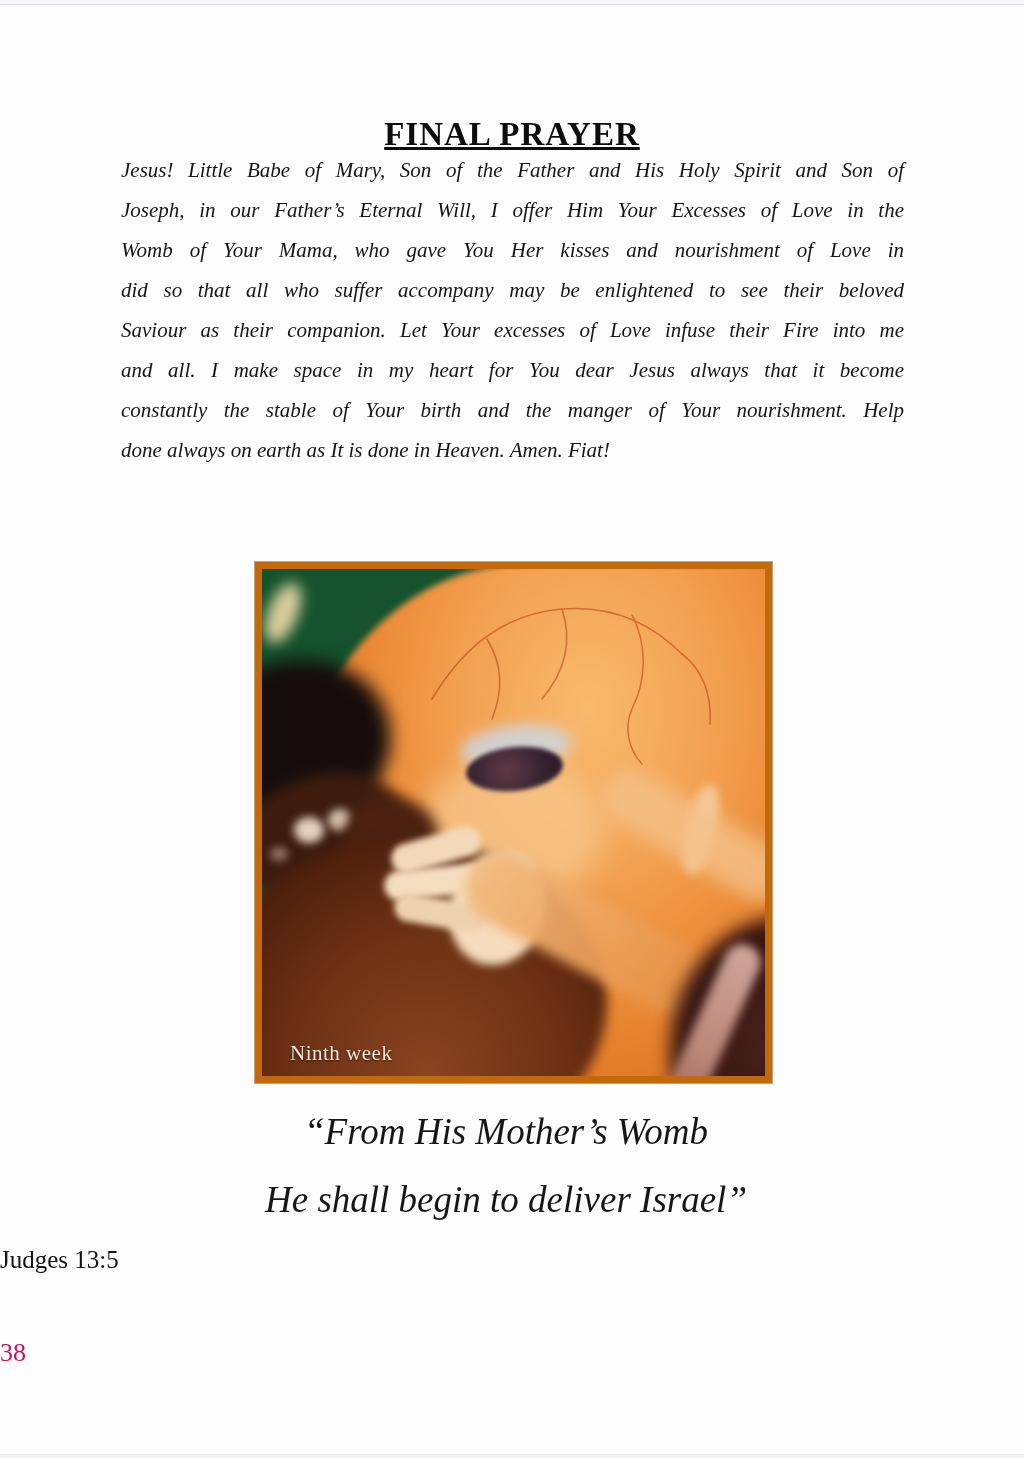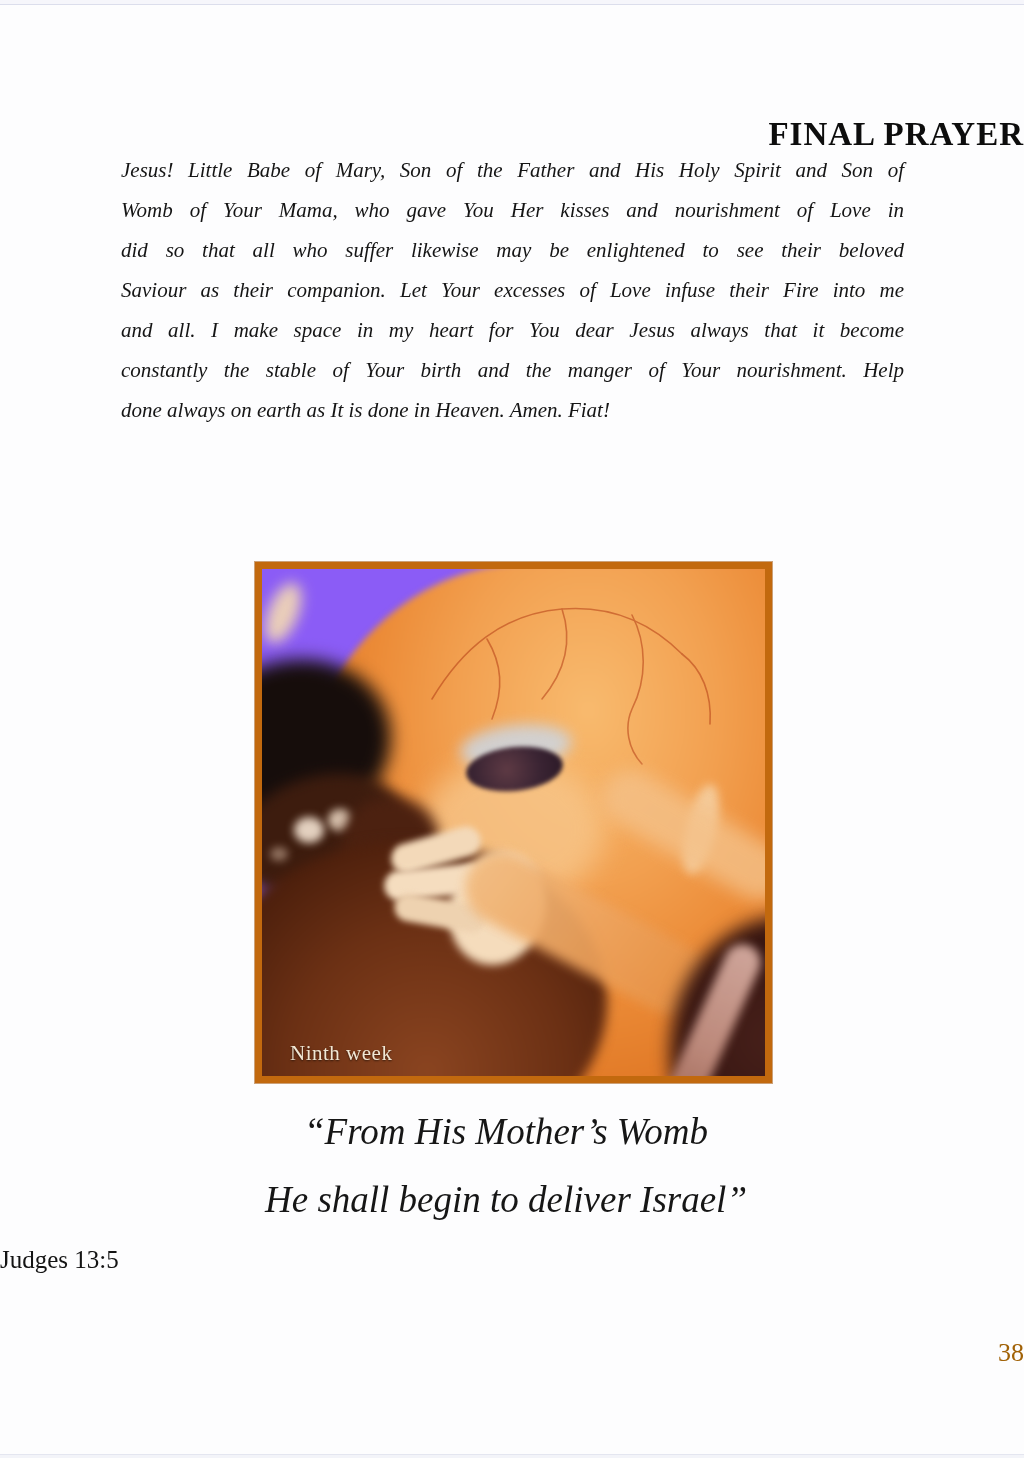--- a/index.html
+++ b/index.html
@@ -14,23 +14,24 @@
   .edge-strip-top{
     position:absolute;left:0;top:0;width:1024px;height:4px;
     background:#f6f6fb;border-bottom:1px solid #dcdeec;
   }
   .edge-strip-bottom{
     position:absolute;left:0;bottom:0;width:1024px;height:3px;
     background:#f3f4f9;border-top:1px solid #e4e6f0;
   }
   .page-title{
     position:absolute;top:94px;left:0;width:1024px;
-    text-align:right;
+    text-align:center;
     font-size:33px;font-weight:bold;letter-spacing:1px;
     color:#0d0d0d;
+    text-decoration:underline;
   }
   .prayer{
     position:absolute;top:150px;left:121px;width:783px;
   }
   .prayer-line{
     font-style:italic;
     font-size:21px;
     height:40px;line-height:40px;
     white-space:nowrap;
     text-align:justify;
@@ -39,21 +40,21 @@
   }
   .prayer-line.last{
     text-align-last:left;
   }
   
   .figure-frame{
     position:absolute;left:255px;top:562px;width:517px;height:521px;
     box-sizing:border-box;
     border:7px solid #c2690e;
     box-shadow:0 0 0 1px rgba(164,86,10,.55);
-    background:#8b5cf6;
+    background:#14532d;
     overflow:hidden;
   }
   .figure-frame *{position:absolute;}
   .skin-main{
     left:38px;top:-6px;width:480px;height:525px;
     border-radius:230px 0 0 180px / 250px 0 0 210px;
     background:radial-gradient(ellipse at 60% 28%, #f8ba6e 0%, #f2a050 32%, #ec8c38 52%, #e07724 74%, #ce6420 92%, #bf5a1e 100%);
     filter:blur(3px);
   }
   .dome-highlight{
@@ -154,35 +155,36 @@
     position:absolute;left:0;width:1012px;text-align:center;
     font-style:italic;font-size:37px;color:#161616;
   }
   .quote-line-1{top:1110px;}
   .quote-line-2{top:1178px;}
   .quote-ref{
     position:absolute;left:0;top:1246px;width:1024px;
     font-size:25px;color:#141414;
   }
   .page-number{
-    position:absolute;left:0;top:1338px;width:1024px;text-align:right;
-    font-size:26px;color:#a16207;
+    position:absolute;left:0;top:1338px;width:1024px;text-align:left;
+    font-size:26px;color:#be185d;
   }
 </style>
 </head>
 <body>
 
 <div class="edge-strip-top"></div>
 
 <h1 class="page-title">FINAL PRAYER</h1>
 
 <div class="prayer">
   <div class="prayer-line">Jesus! Little Babe of Mary, Son of the Father and His Holy Spirit and Son of</div>
+  <div class="prayer-line">Joseph, in our Father’s Eternal Will, I offer Him Your Excesses of Love in the</div>
   <div class="prayer-line">Womb of Your Mama, who gave You Her kisses and nourishment of Love in</div>
-  <div class="prayer-line">did so that all who suffer likewise may be enlightened to see their beloved</div>
+  <div class="prayer-line">did so that all who suffer accompany may be enlightened to see their beloved</div>
   <div class="prayer-line">Saviour as their companion.  Let Your excesses of Love infuse their Fire into me</div>
   <div class="prayer-line">and all.  I make space in my heart for You dear Jesus always that it become</div>
   <div class="prayer-line">constantly the stable of Your birth and the manger of Your nourishment.  Help</div>
   <div class="prayer-line last">done always on earth as It is done in Heaven.  Amen.  Fiat!</div>
 </div>
 
 <div class="figure-frame">
   <div class="skin-main"></div>
   <div class="dome-highlight"></div>
   <div class="face-notch"></div>

